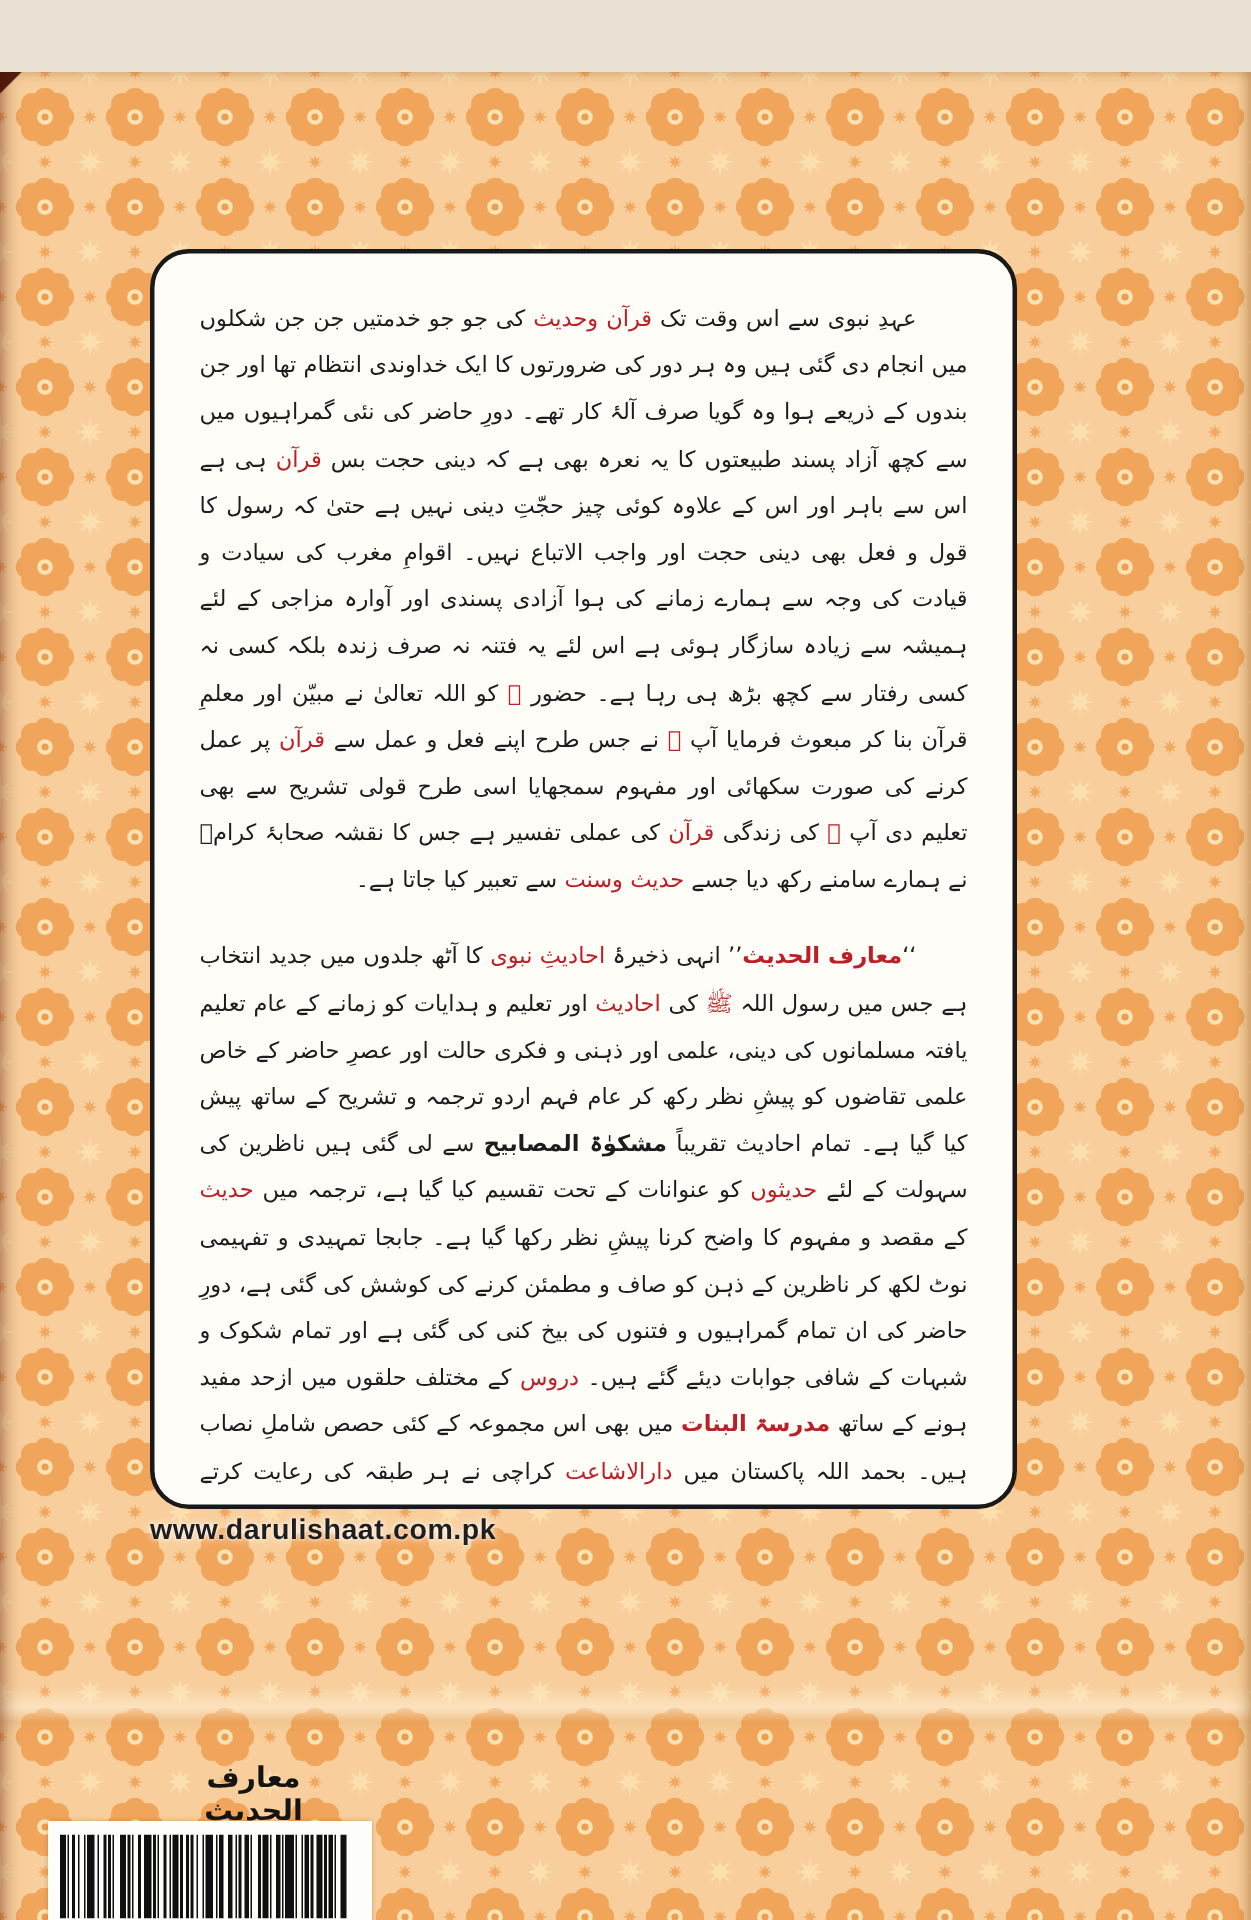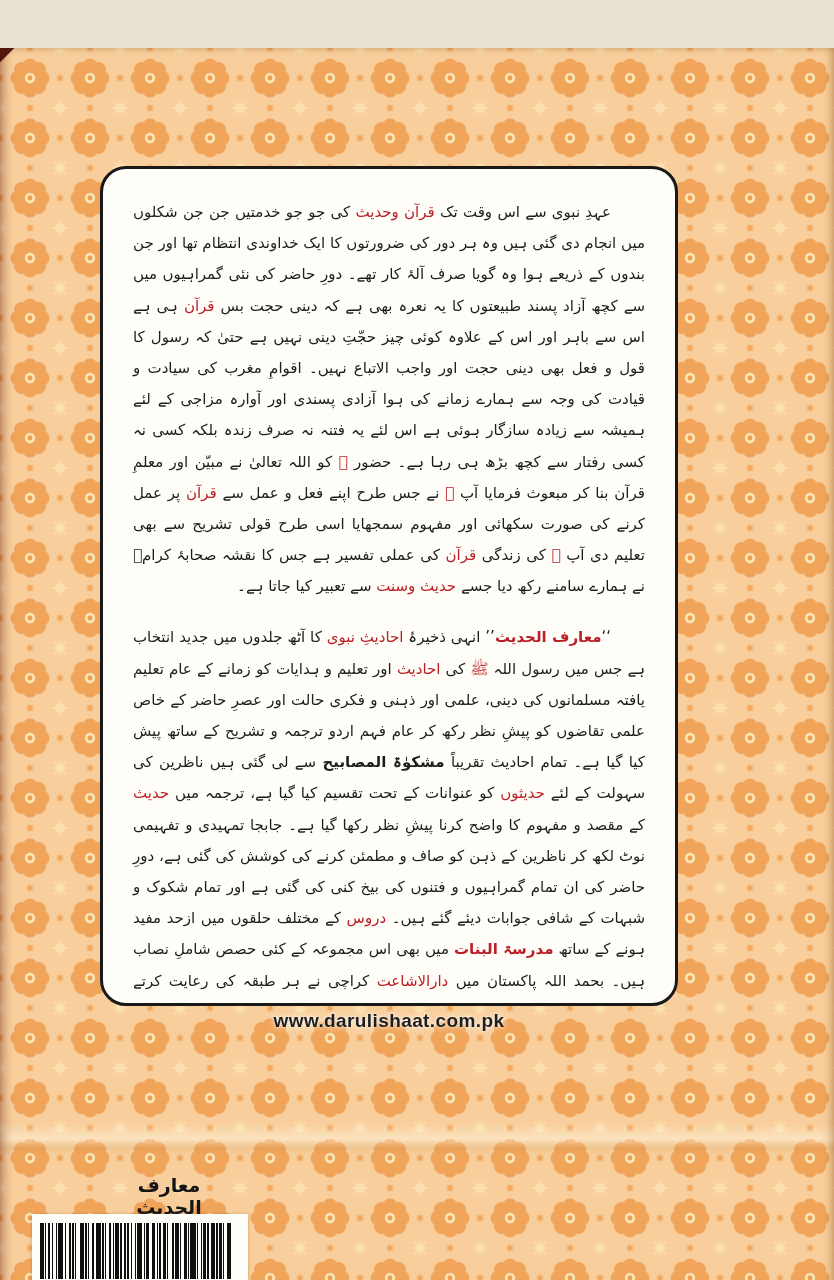--- a/index.html
+++ b/index.html
@@ -10,21 +10,21 @@
 
   .panel { position:absolute; left:100px; top:118px; width:578px; height:840px;
            box-sizing:border-box; background:#fffdf7; border:3px solid #191919;
            border-radius:26px; padding:28px 30px 18px; overflow:hidden; z-index:2; }
   .panel p { margin:0 0 20px; direction:rtl; unicode-bidi:embed; text-align:justify;
              font-size:15px; line-height:2.08; color:var(--ink); text-indent:34px; }
   .panel p:last-child { margin-bottom:0; margin-top:8px; }
   .panel .red  { color:var(--red); }
   .panel .bold { font-weight:bold; }
 
-  .url { position:absolute; left:100px; top:962px; width:578px; text-align:center;
+  .url { position:absolute; left:100px; top:962px; width:578px; 
          font-family:"Liberation Sans", sans-serif; font-weight:bold; font-size:19px;
          letter-spacing:.4px; color:#1e1e1e; z-index:2;
          text-shadow:0 0 6px rgba(255,255,255,.95), 0 0 2px rgba(255,255,255,.9); }
 
   .email-sticker { position:absolute; left:294px; top:989px; width:190px;
          background:rgba(255,255,255,.93); padding:4px 7px 6px; box-sizing:border-box;
          display:flex; gap:6px; font-family:"Liberation Sans", sans-serif;
          font-size:12px; line-height:1.4; color:#2b2b2b; z-index:2; }
   .email-label { white-space:nowrap; }
   .email-list  { display:flex; flex-direction:column; }

